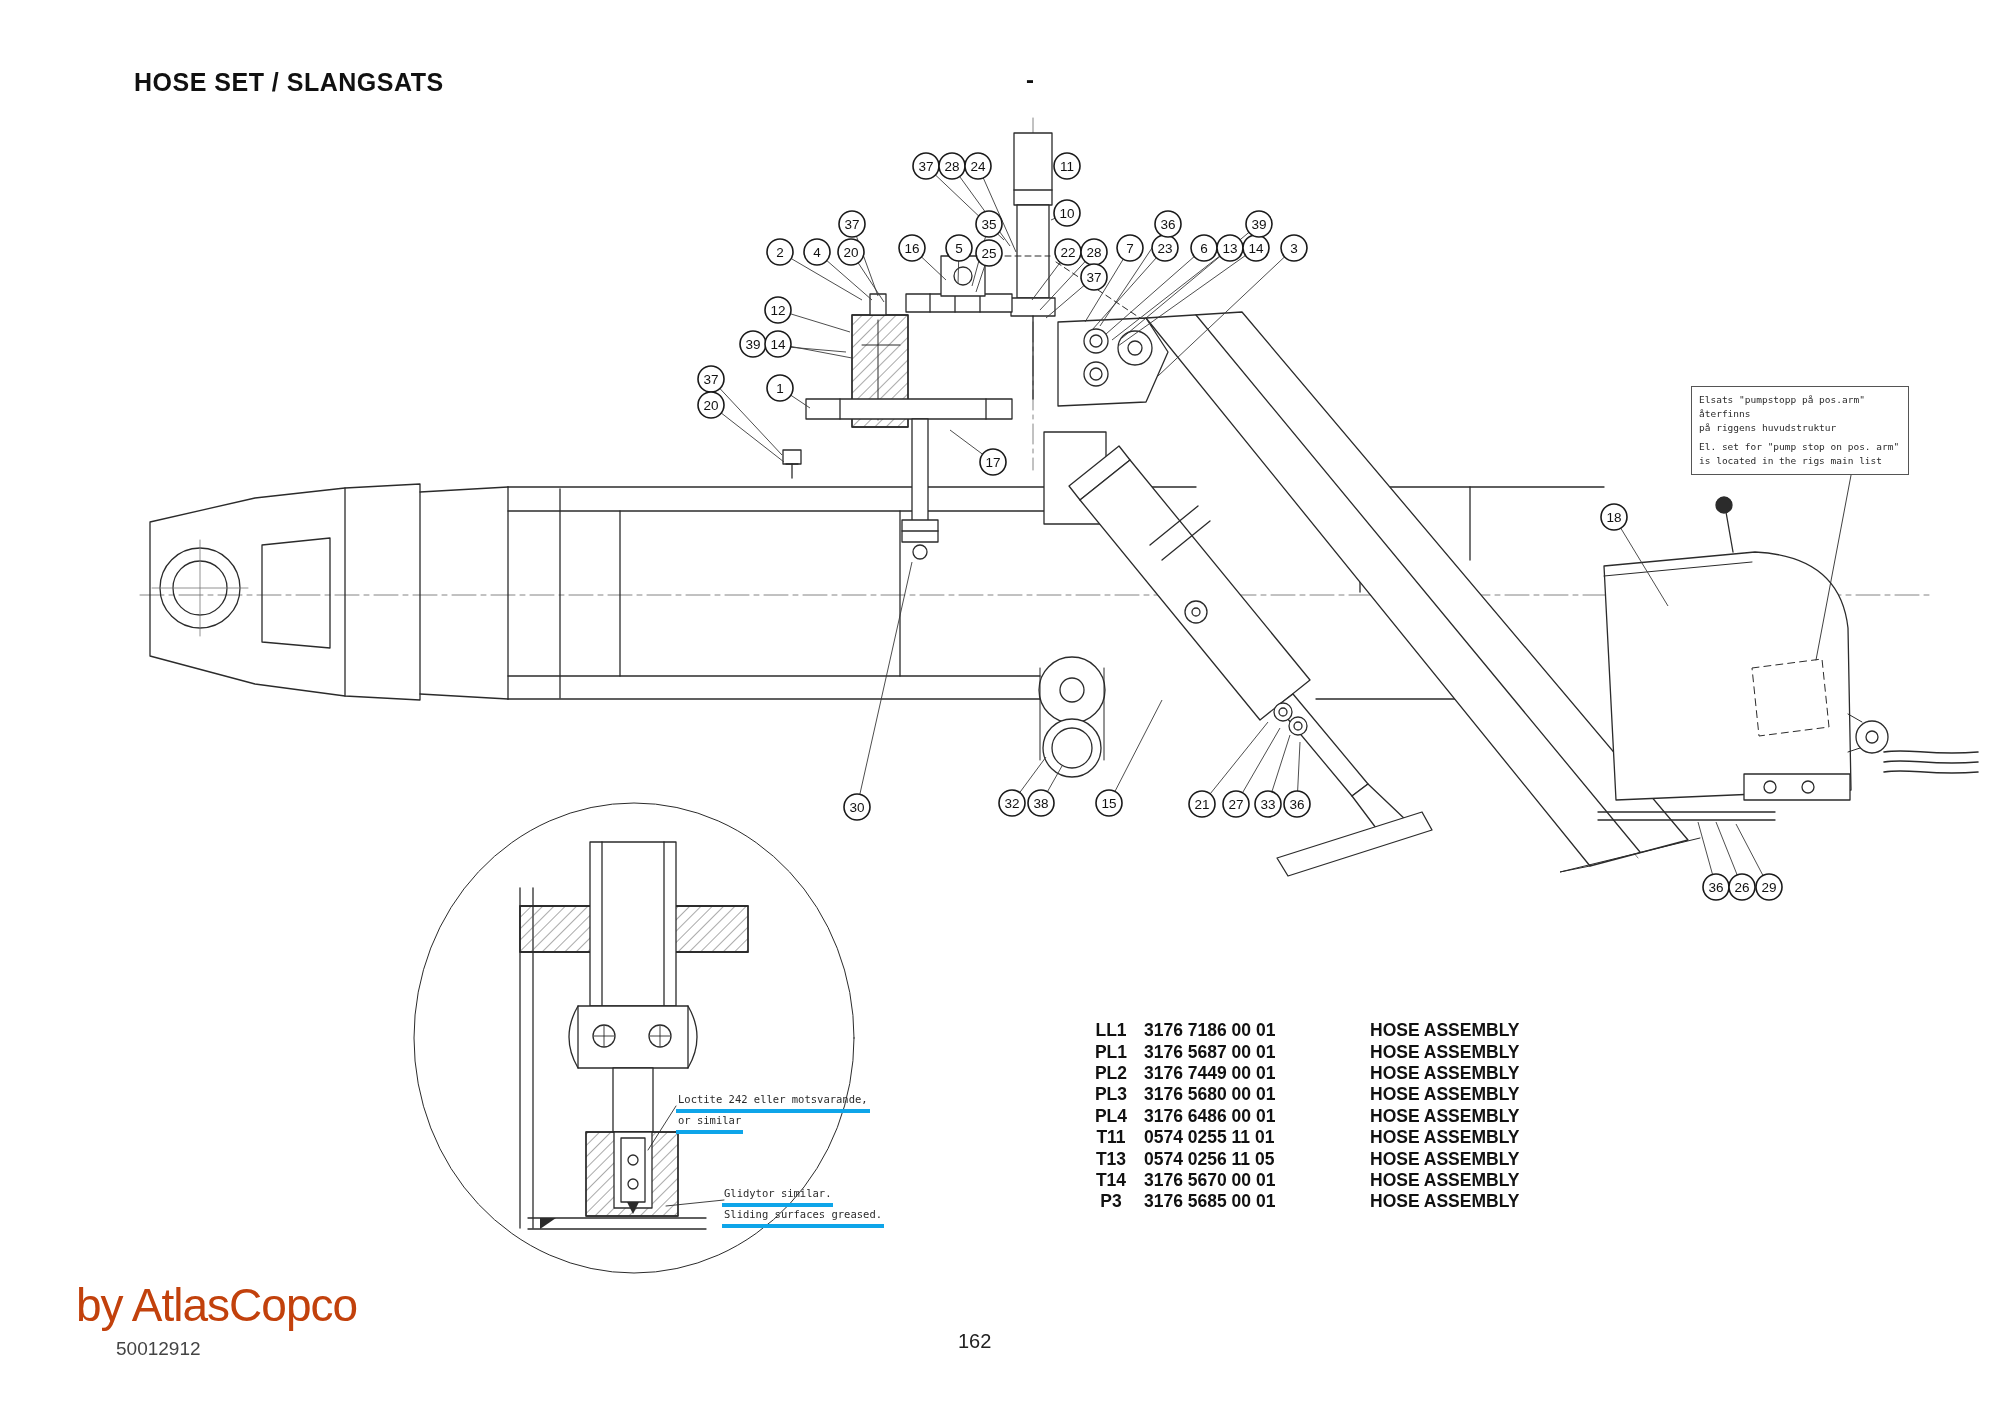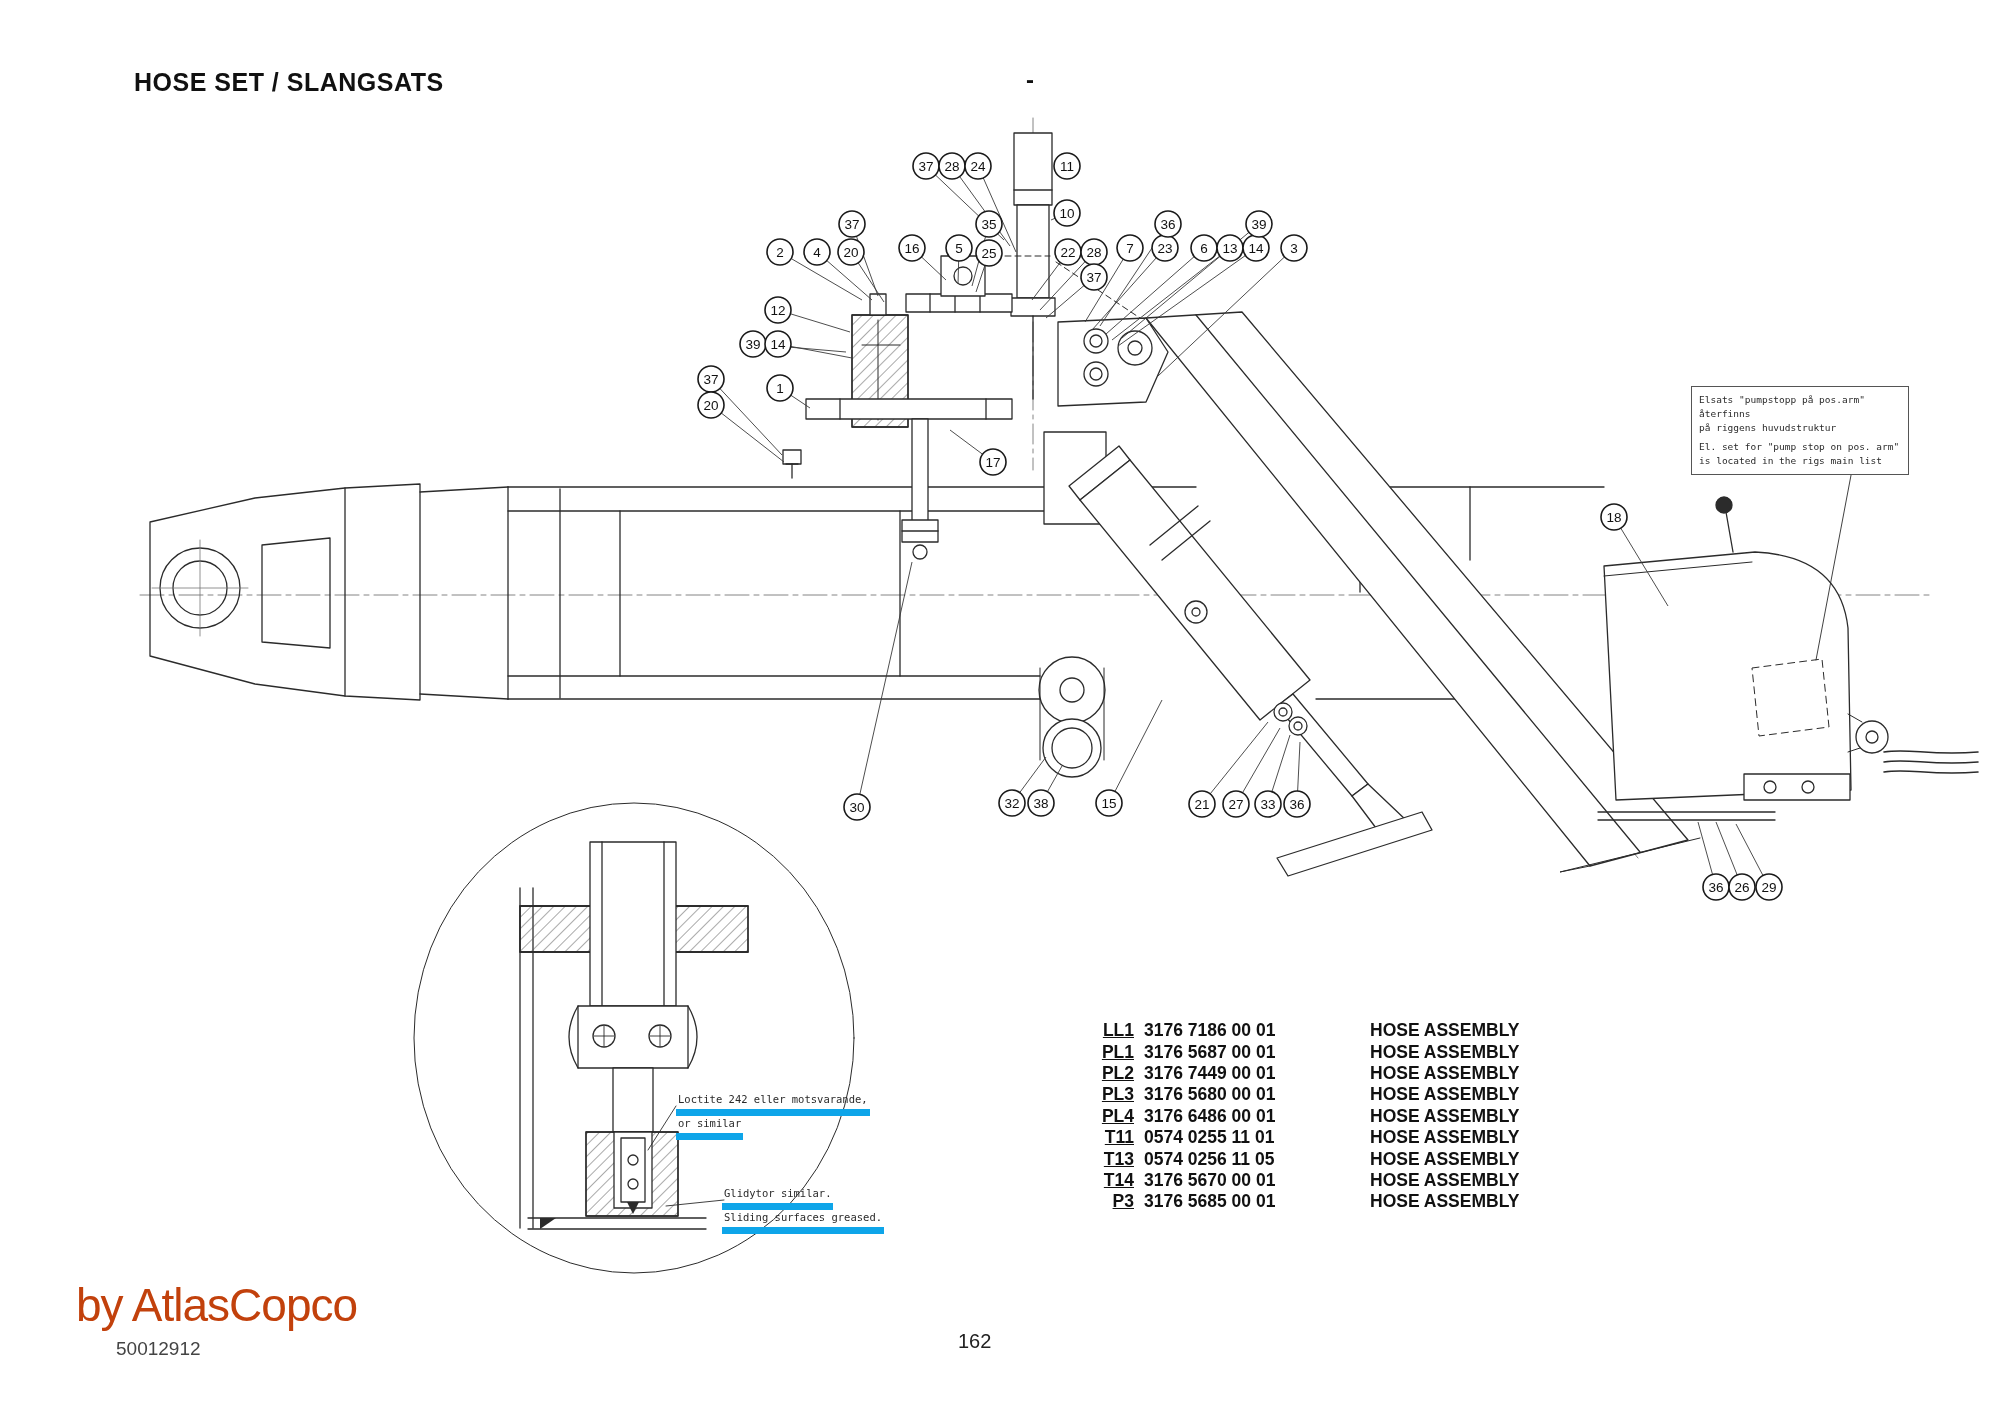--- a/index.html
+++ b/index.html
@@ -14,27 +14,27 @@
 
   .callout-circle { fill:#fff; stroke:#1a1a1a; stroke-width:1.6; }
   .callout-num { font-family:"Liberation Sans",sans-serif; font-size:13.5px; fill:#111; text-anchor:middle; }
   .leader { stroke:#3a3a3a; stroke-width:.9; }
 
   #note-box { left:1691px; top:386px; width:218px; border:1px solid #555; padding:6px 7px;
               font-family:"DejaVu Sans Mono",monospace; font-size:9.5px; line-height:1.45; color:#2a2a2a; background:#fff; }
   #note-box .gap { margin-top:6px; }
 
   .drawing-note { font-family:"DejaVu Sans Mono",monospace; font-size:10.5px; color:#2a2a2a; line-height:1.5; }
-  .drawing-note span { display:inline-block; border-bottom:7px solid #0ea5e9; padding:0 2px 1px 2px; }
+  .drawing-note span { display:inline-block; border-bottom:4px solid #0ea5e9; padding:0 2px 1px 2px; }
   #detail-note-loctite { left:676px; top:1092px; }
   #detail-note-grease  { left:722px; top:1186px; }
 
   #parts-table { left:1088px; top:1020px; font-weight:bold; font-size:17.5px; }
   .pt-row { display:grid; grid-template-columns:46px 216px auto; column-gap:10px; height:21.4px; align-items:center; }
-  .pt-ref { text-align:right;text-decoration:underline; }
+  .pt-ref { text-align:center; }
 
   #page-number { left:958px; top:1330px; font-size:20px; color:#222; }
   #doc-number  { left:116px; top:1338px; font-size:19px; color:#444; z-index:1; }
   #watermark   { left:76px;  top:1278px; font-size:46px; color:#c2410c; z-index:2; letter-spacing:-1px; }
 </style>
 </head>
 <body>
 
 <div class="abs" id="page-title">HOSE SET / SLANGSATS</div>
 <div class="abs" id="top-mark">-</div>

